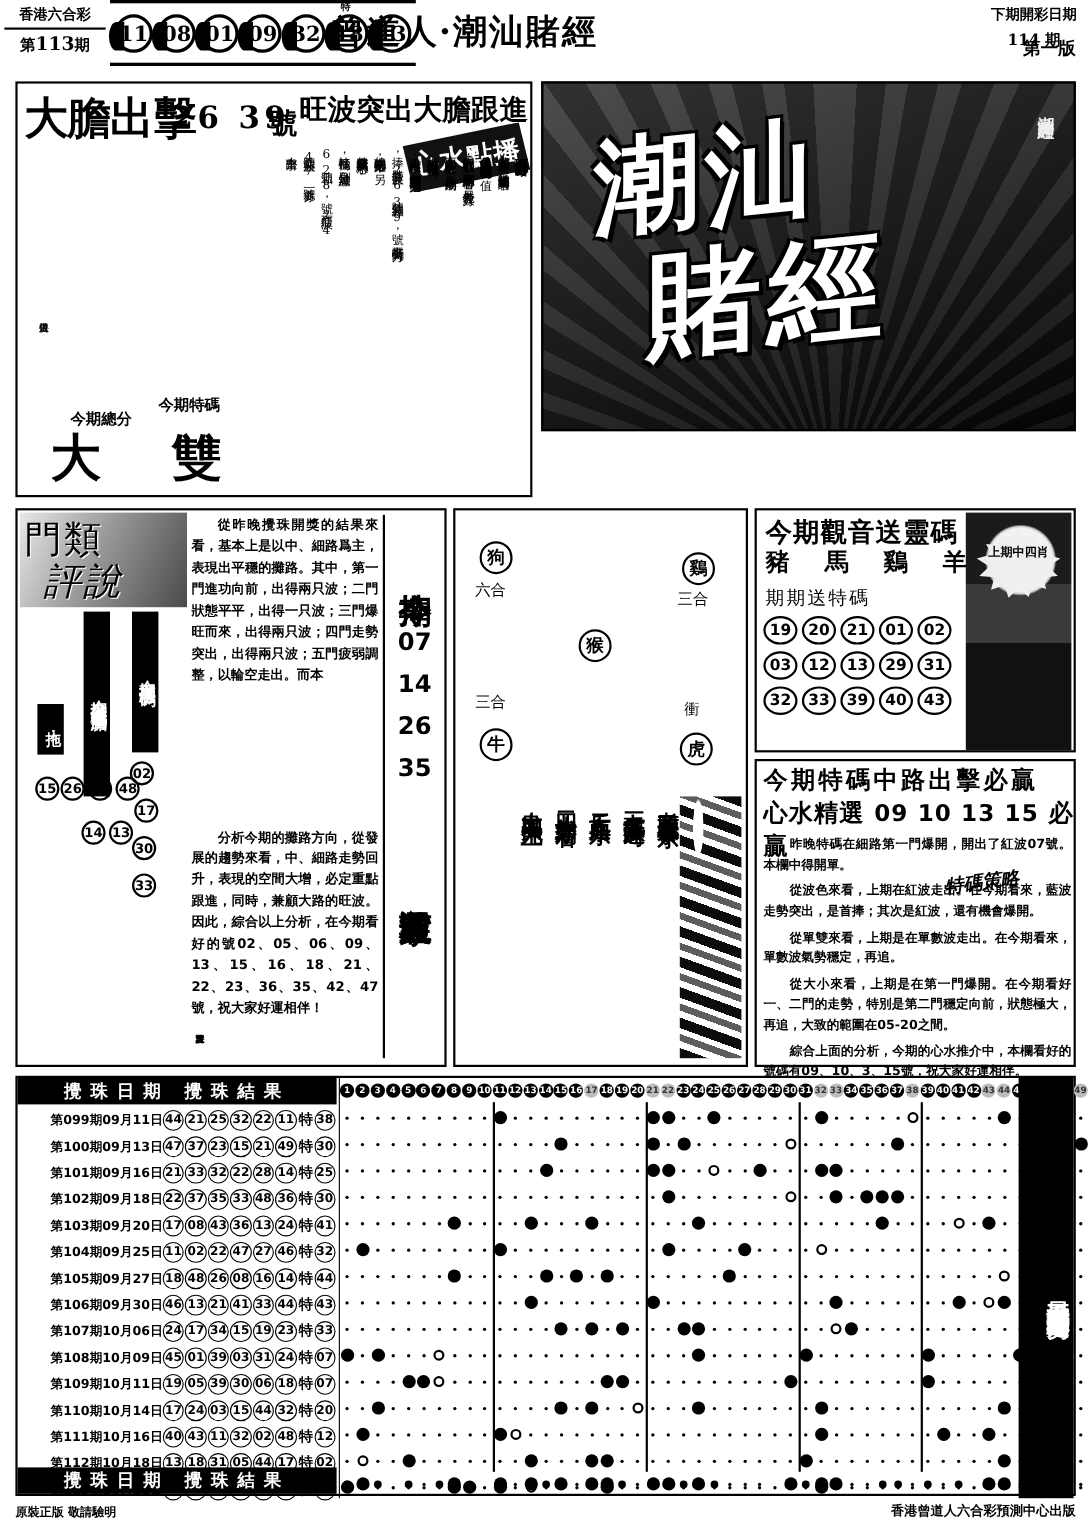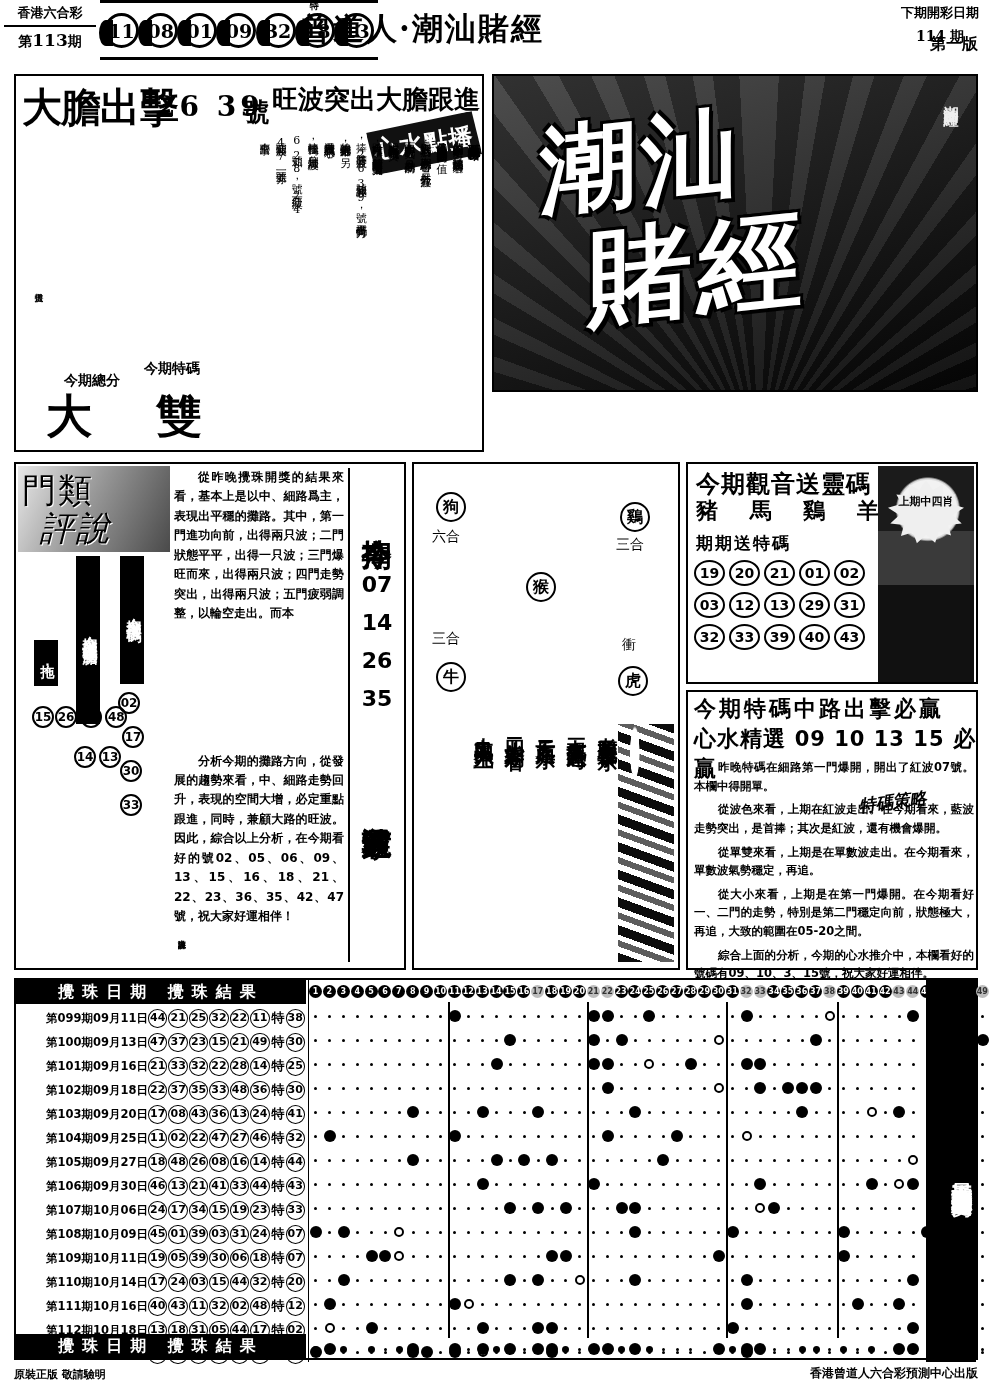--- a/index.html
+++ b/index.html
@@ -224,21 +224,21 @@
       repeating-linear-gradient(200deg,#000 0 9px,#fff 9px 14px,#555 14px 20px,#fff 20px 26px);
     opacity:.95;
   }
 
   
   #guanyin { left:686px; top:462px; width:292px; height:222px; }
   .gy-title { position:absolute; left:8px; top:4px; font-size:24px; font-weight:bold;
      font-family:"DejaVu Serif","Liberation Serif",serif; letter-spacing:1px; }
   .gy-animals { position:absolute; left:8px; top:32px; font-size:22px; font-weight:bold;
      font-family:"DejaVu Serif","Liberation Serif",serif; letter-spacing:12px; }
-  .gy-sub { position:absolute; left:8px; top:68px; font-size:17px; font-weight:bold;
+  .gy-sub { position:absolute; left:8px; top:68px; font-size:17px; font-weight:normal;
      font-family:"DejaVu Serif","Liberation Serif",serif; letter-spacing:2px; }
   .gy-grid { position:absolute; left:6px; top:96px; width:182px; }
   .gy-grid .row { display:flex; gap:4px; margin-bottom:6px; }
   .gy-ball {
     width:31px; height:26px; border:2px solid #000; border-radius:50%;
     font-family:"DejaVu Sans","Liberation Sans",sans-serif;
     font-weight:bold; font-size:14px; text-align:center; line-height:22px;
   }
   .gy-art {
     position:absolute; right:2px; top:2px; width:96px; height:216px;

